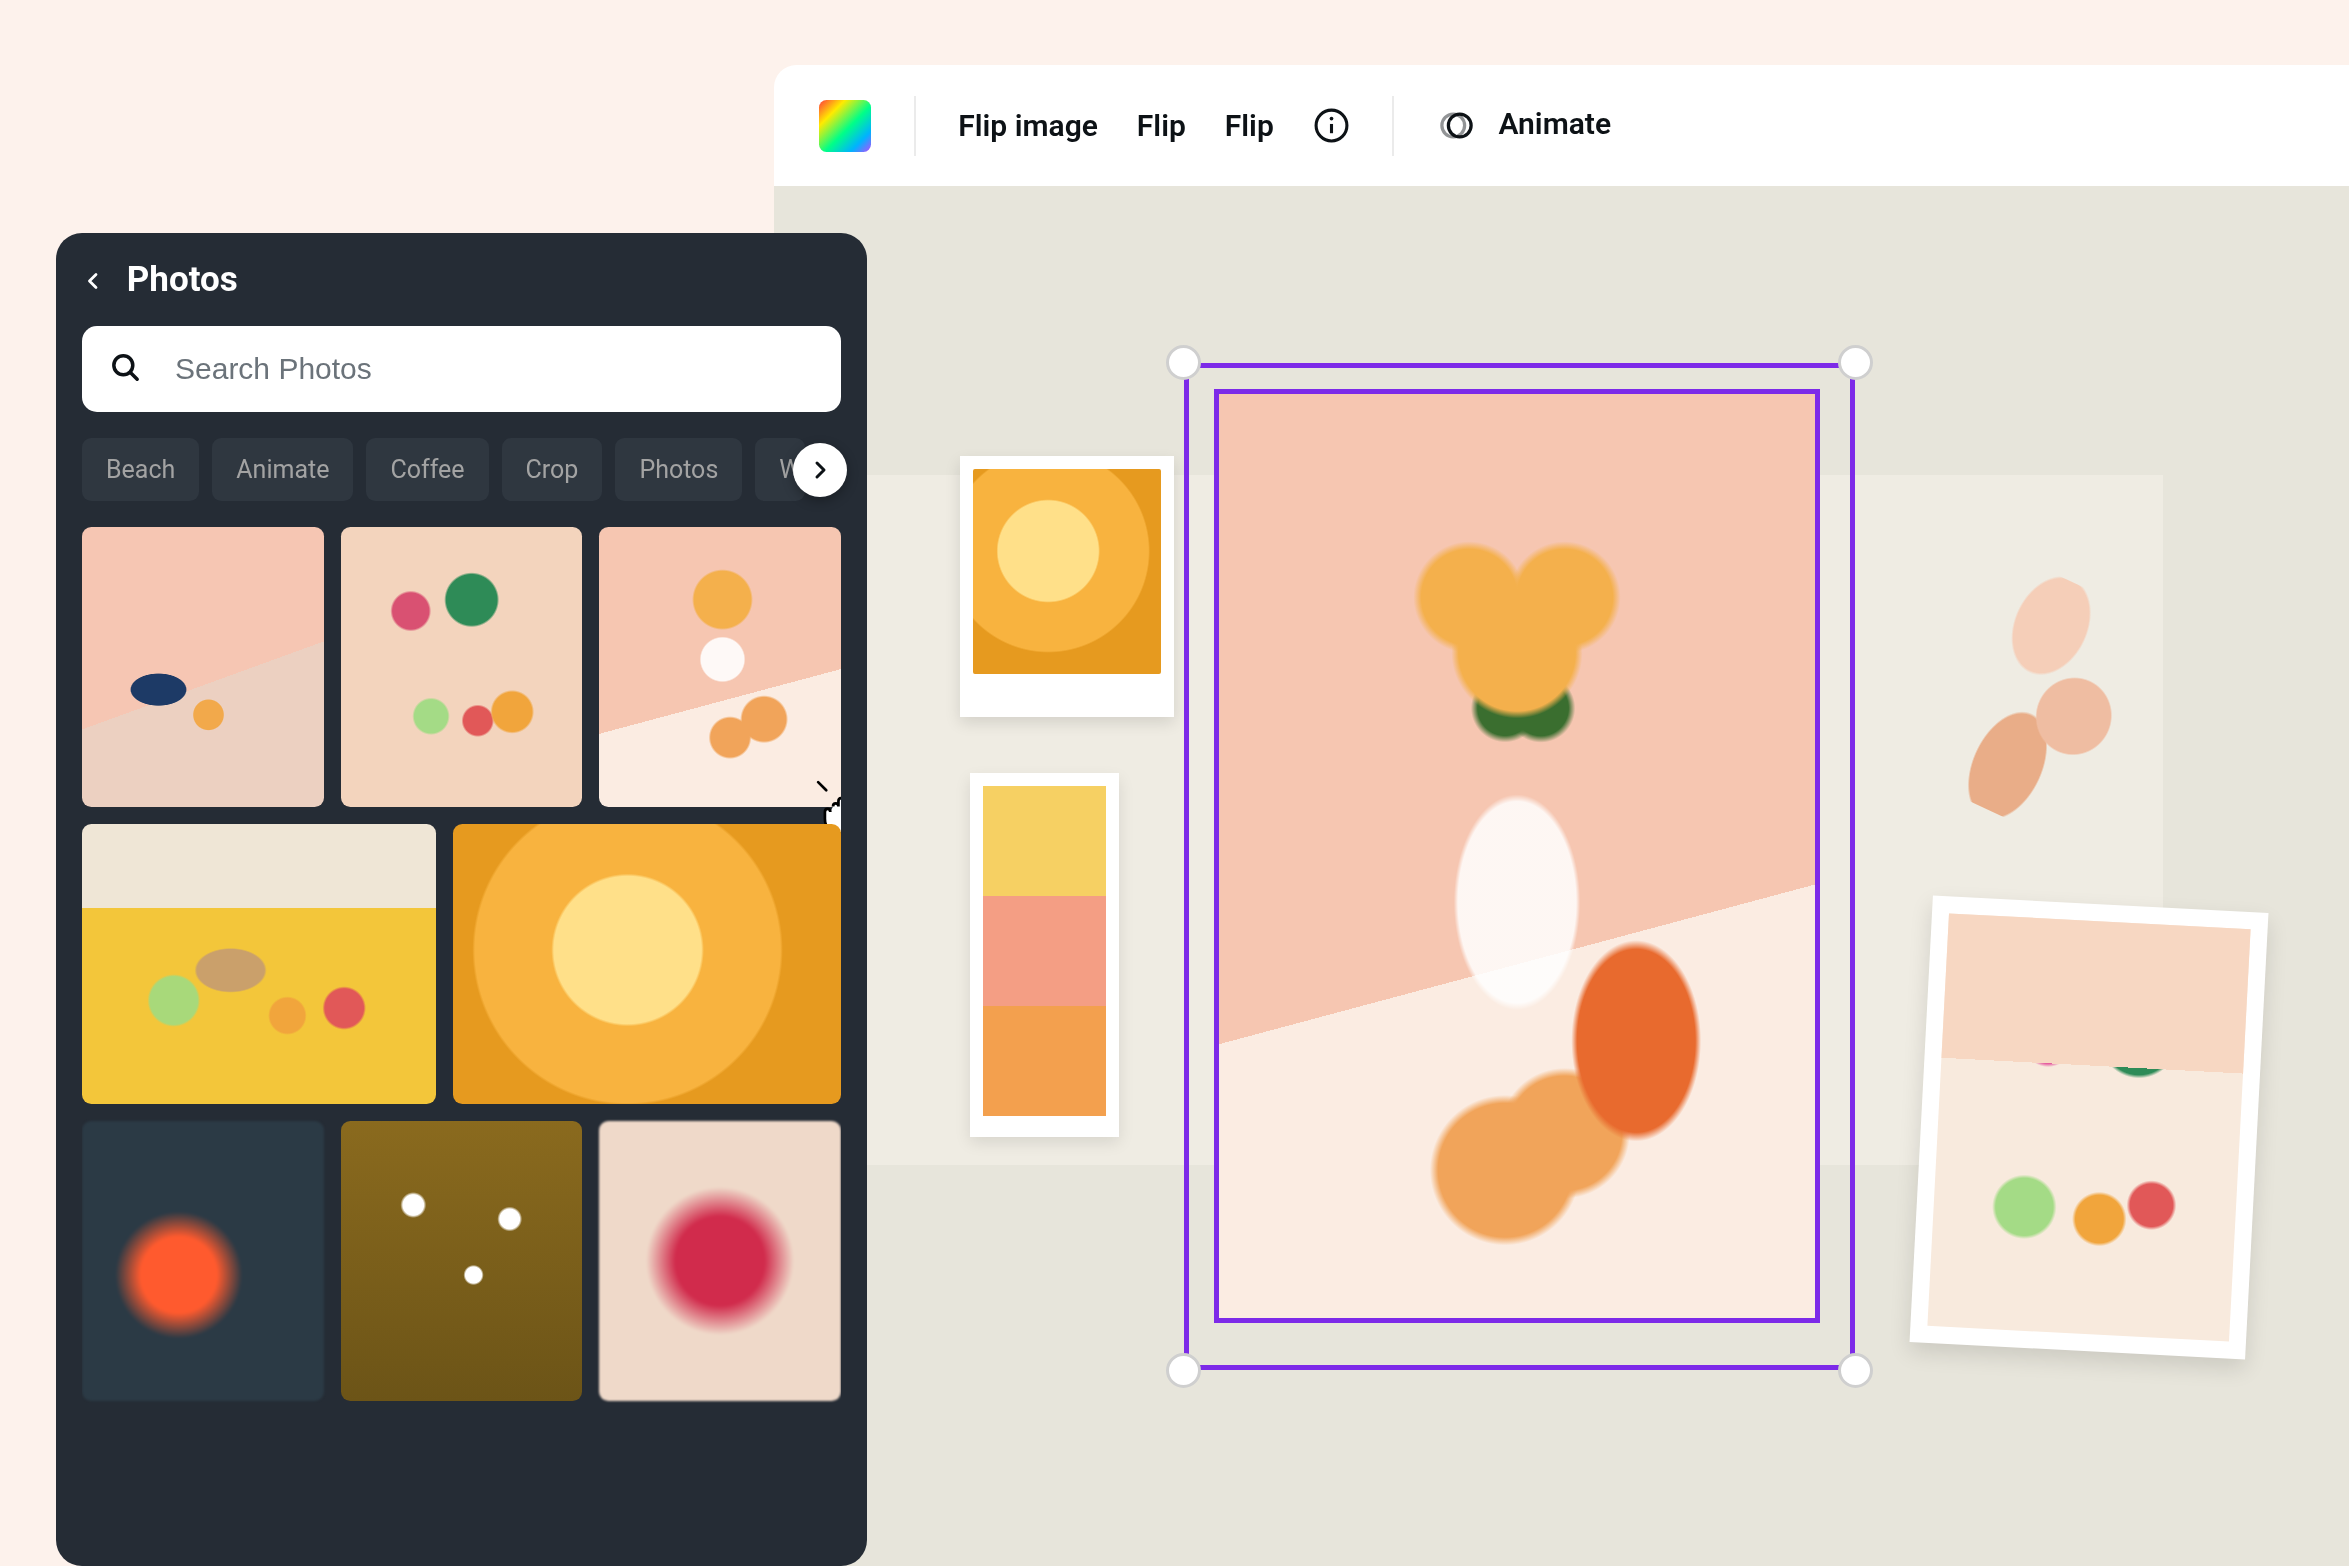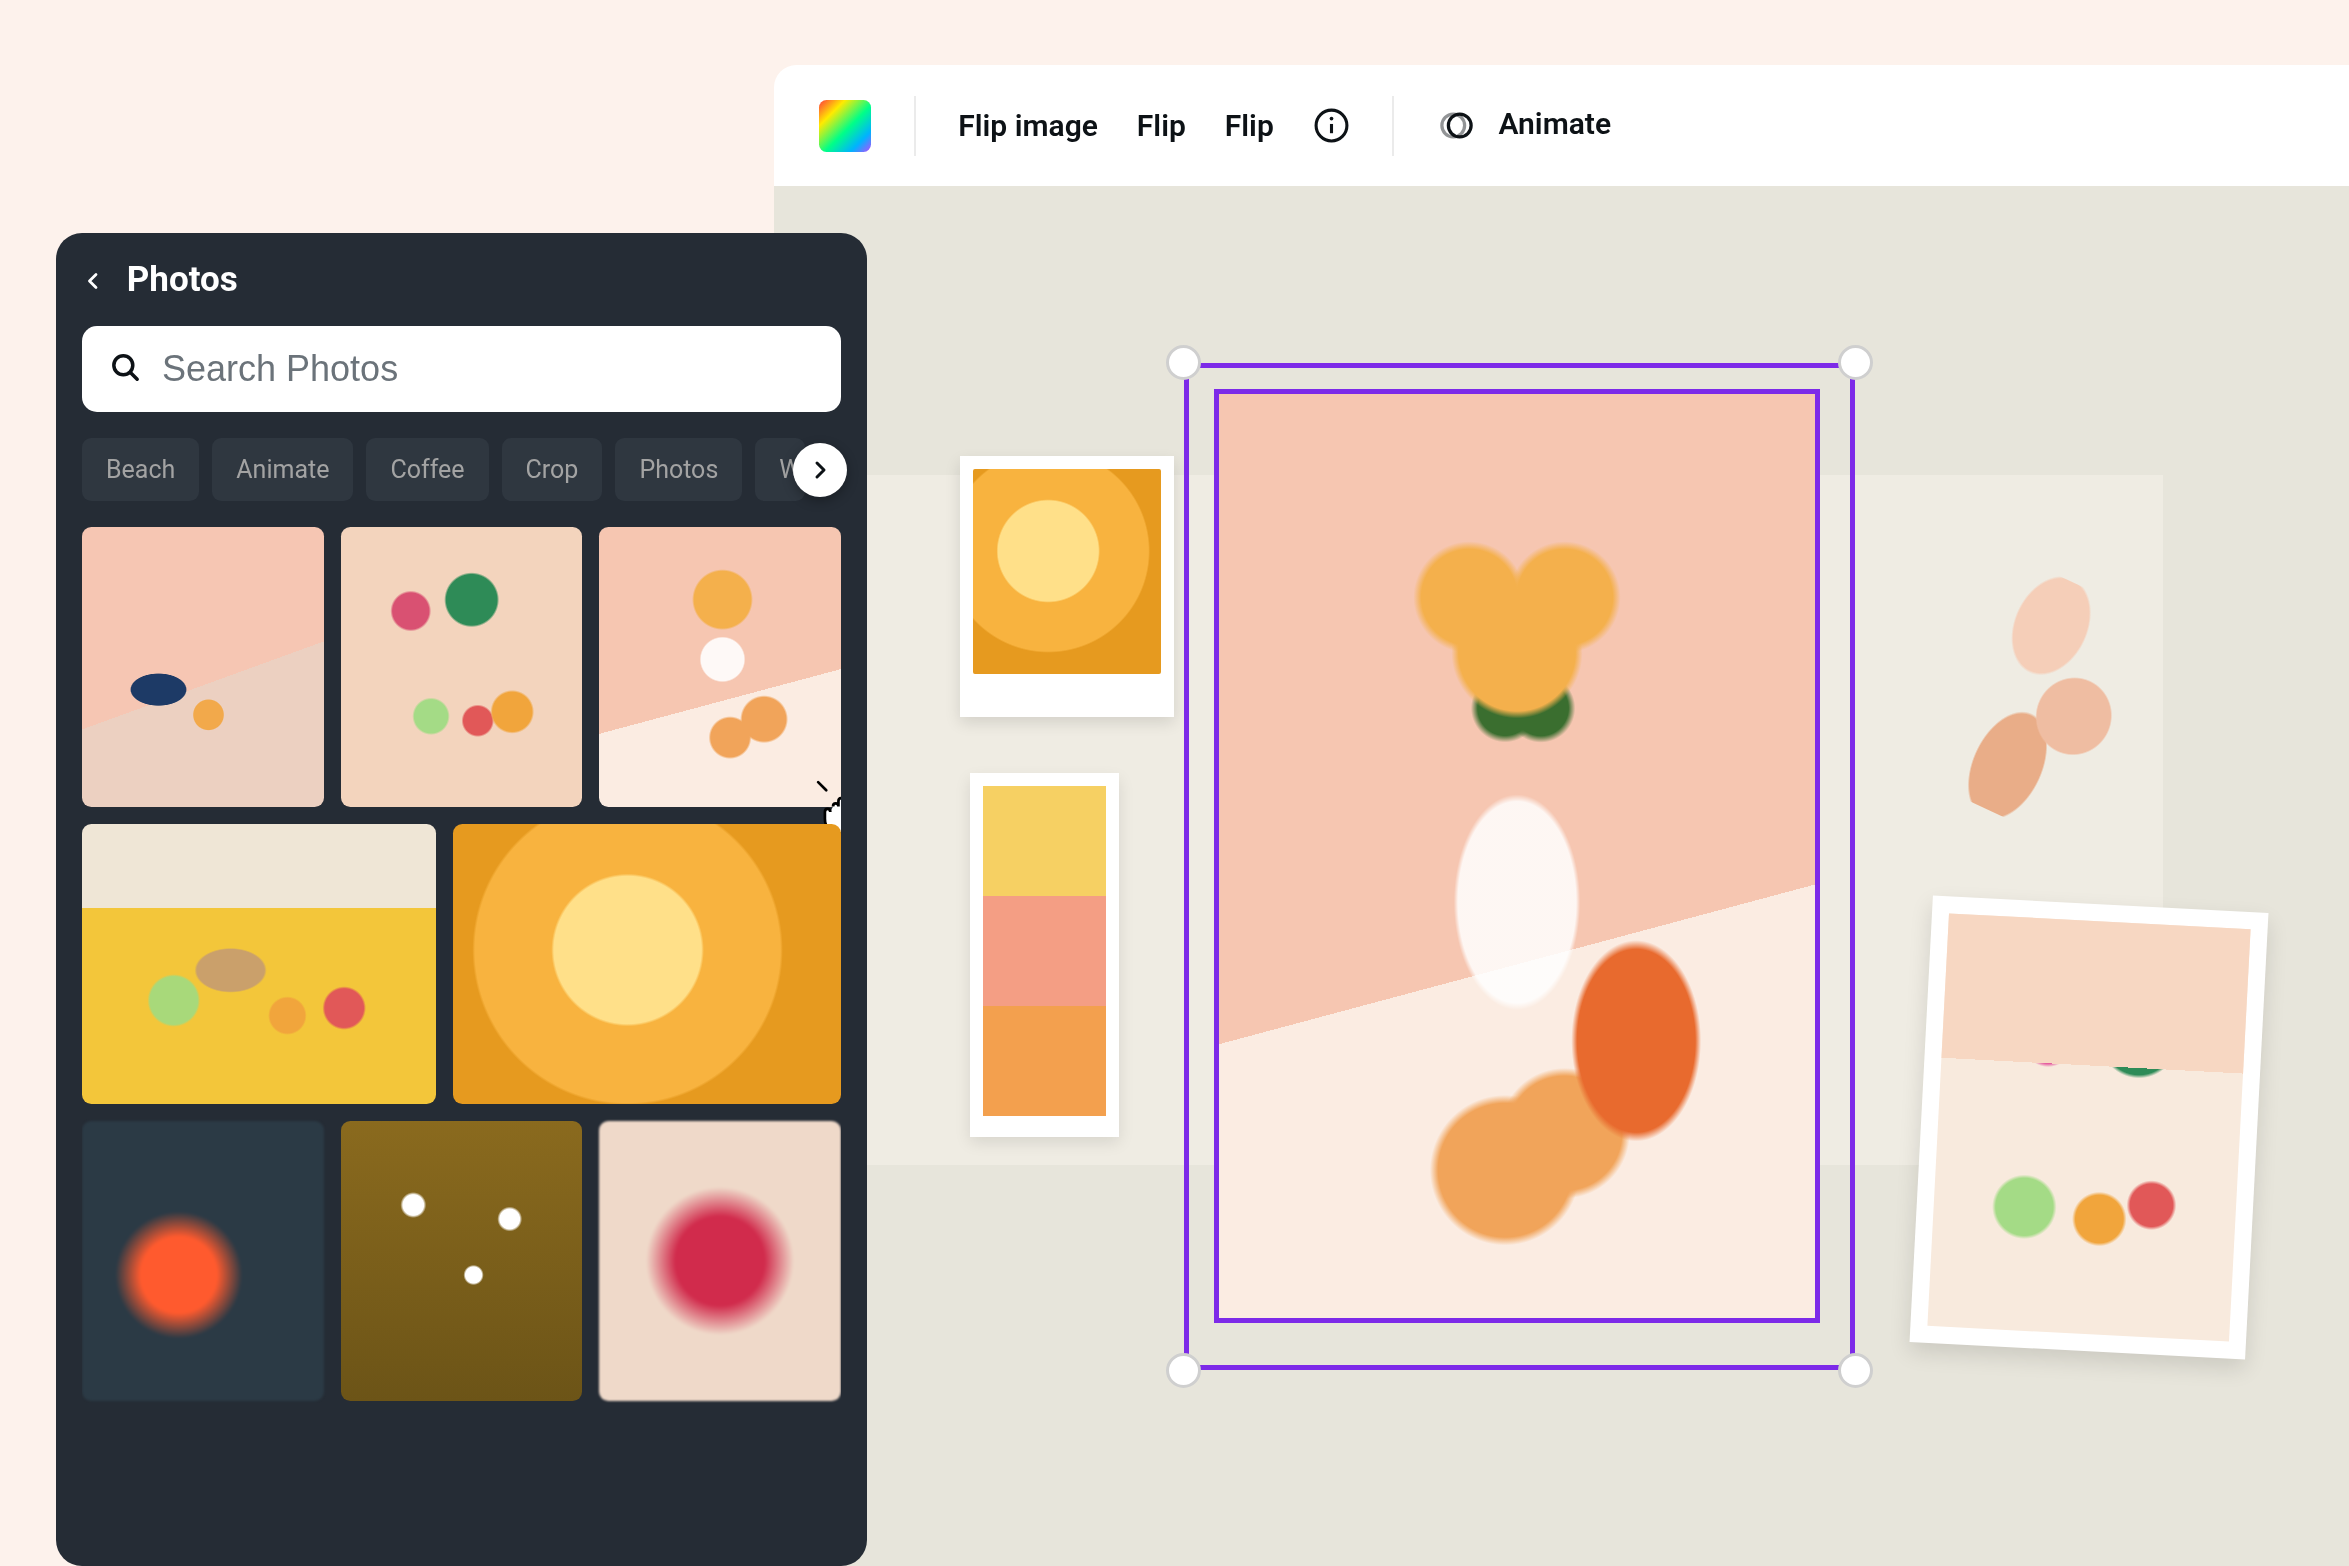--- a/index.html
+++ b/index.html
@@ -140,22 +140,23 @@
     display:flex;flex-direction:column;gap:26px;
   }
   .panel-head{display:flex;align-items:center;gap:22.4px;}
   .back-icon{width:22.4px;height:22.4px;display:flex;cursor:pointer;}
   .panel-title{font-size:35px;font-weight:700;}
   .search{
     display:flex;align-items:center;gap:17px;
     background:#fff;border-radius:15px;height:86px;padding:0 26px;
   }
   .search input{
-    flex:1;border:none;outline:none;font-size:36px;color:var(--ink);
+    flex:1;border:none;outline:none;font-size:30px;color:var(--ink);
     background:transparent;
+    margin-left:13px;
   }
   .search input::placeholder{color:#6b737a;}
   .chips{display:flex;gap:13px;position:relative;align-items:center;}
   .chip{
     background:var(--chip);color:#a3a3a3;border-radius:9.3px;
     padding:17px 24px;font-size:25px;white-space:nowrap;cursor:pointer;
   }
   .chip.cut{width:50px;overflow:hidden;padding-right:0;}
   .chips .more{
     position:absolute;right:-5.6px;top:50%;transform:translateY(-50%);

